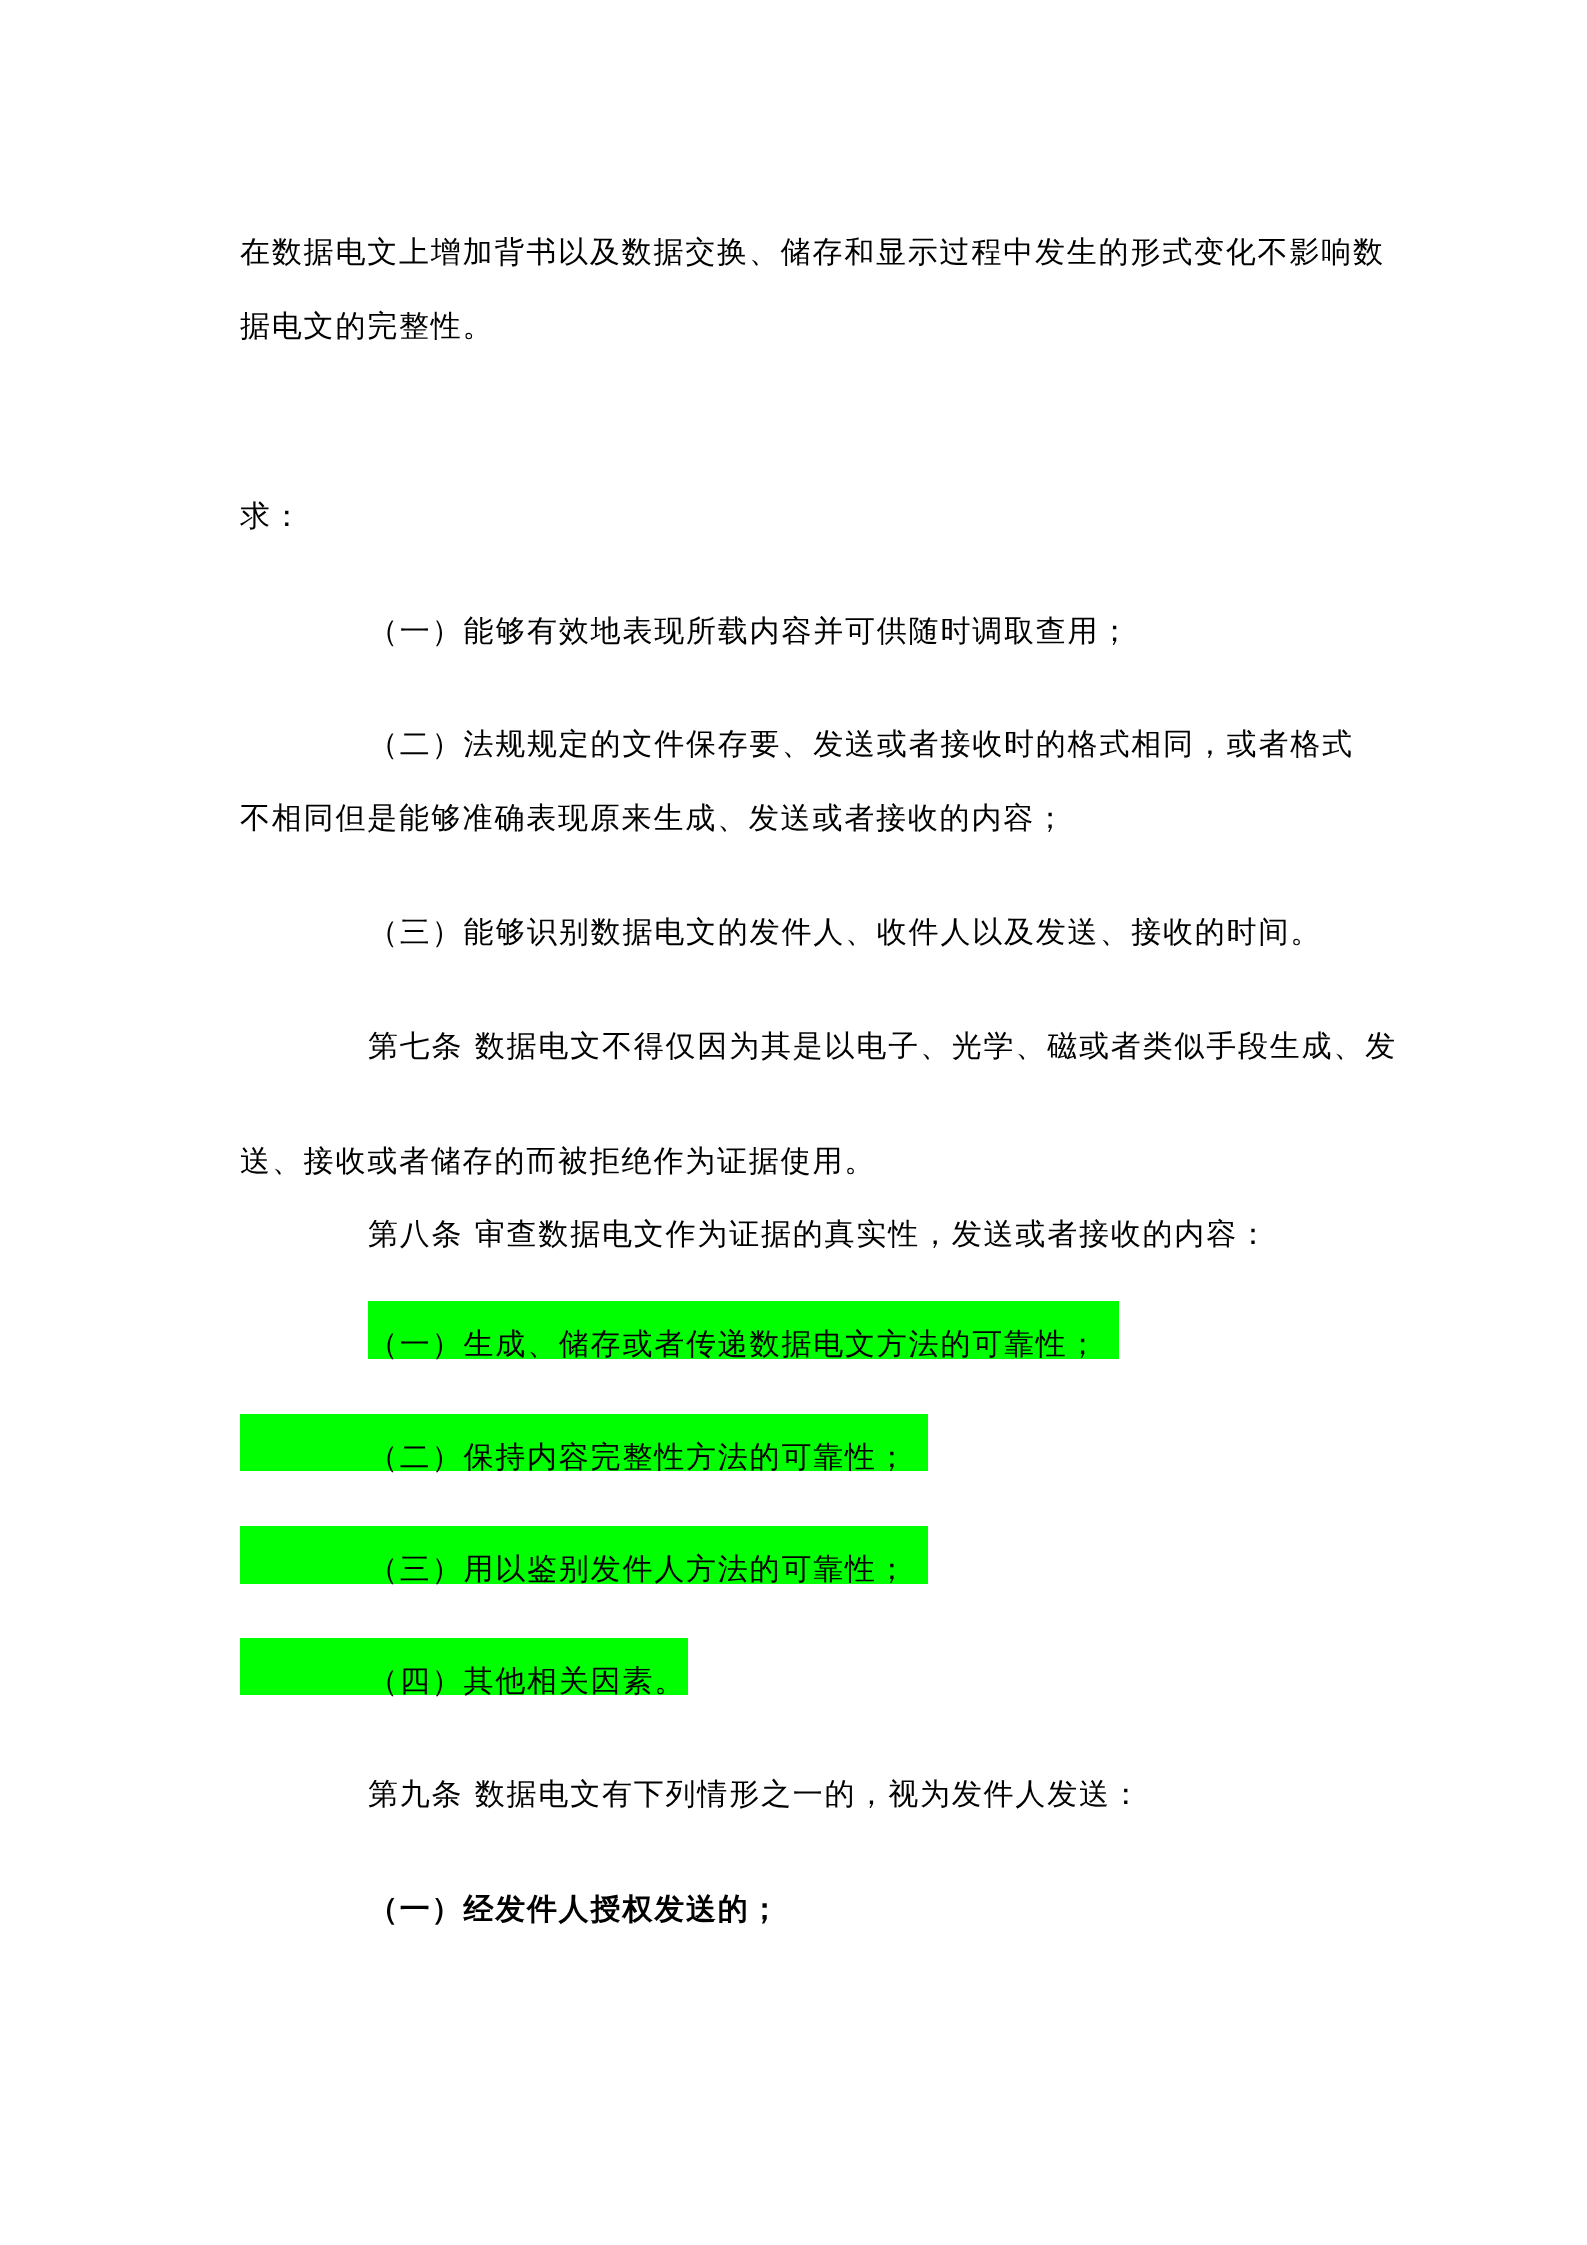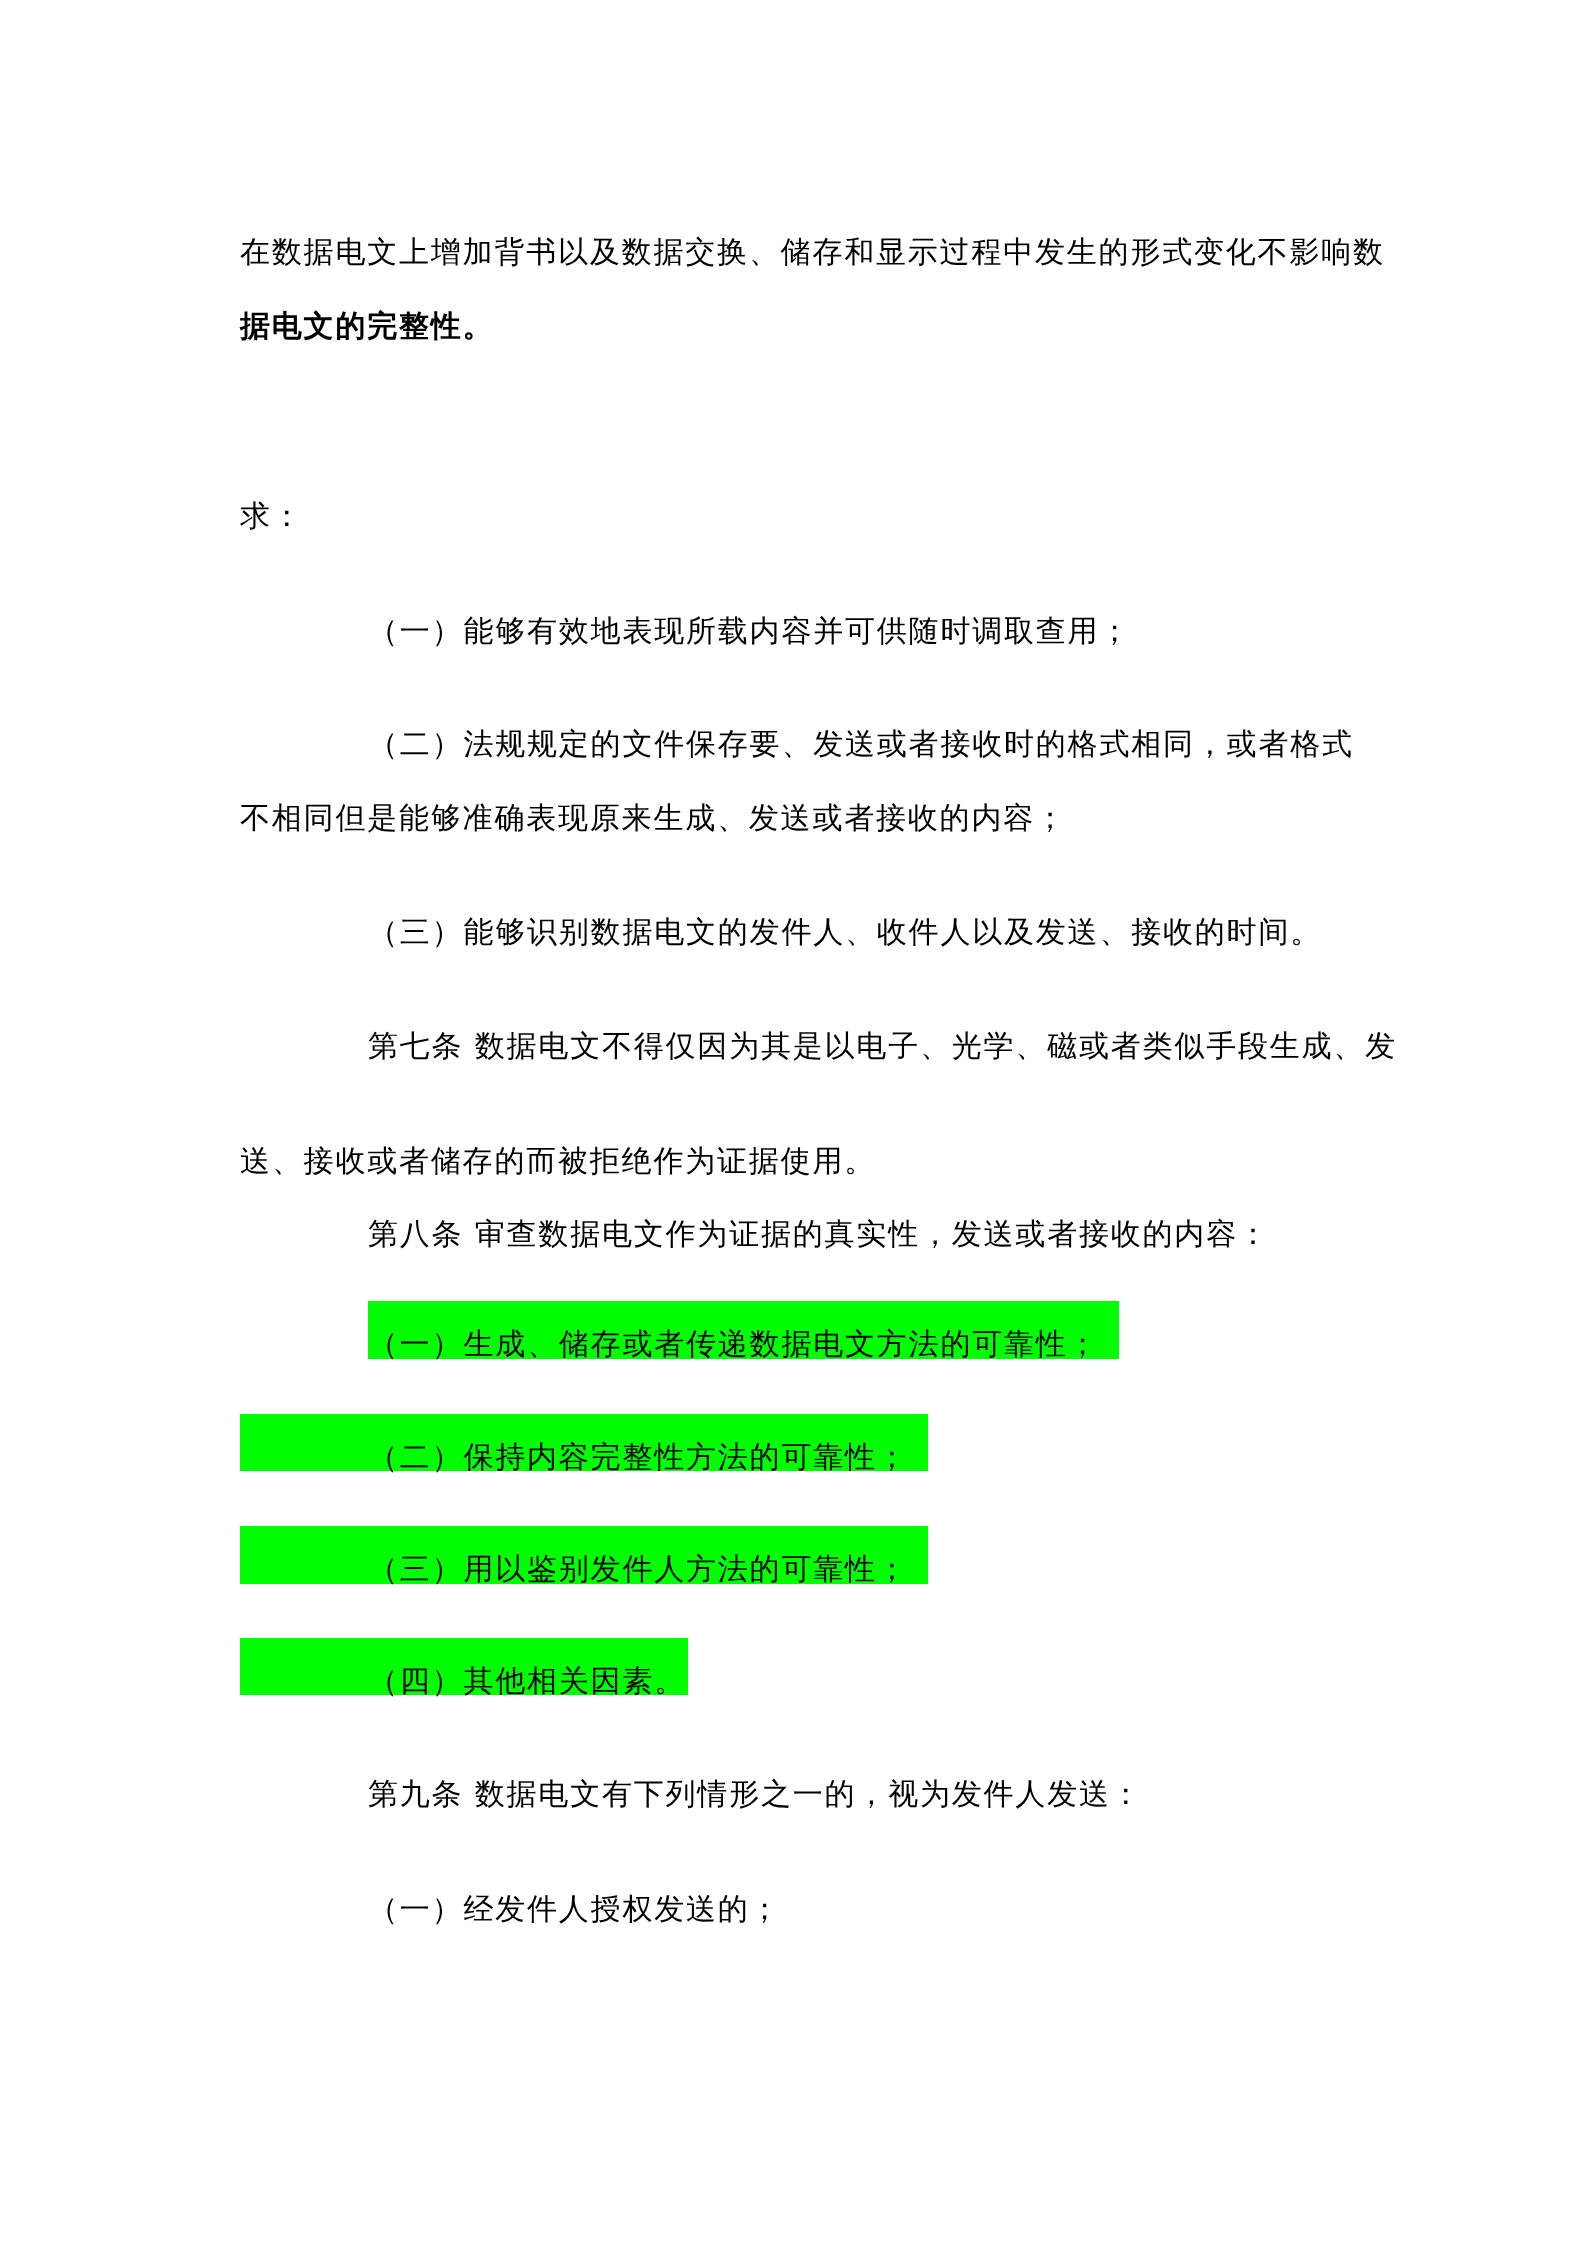--- a/index.html
+++ b/index.html
@@ -14,28 +14,28 @@
 </head>
 <body>
 
 <div class="page">
   <div class="hl" style="left:368px;top:1301px;width:751px;height:58px;"></div>
   <div class="hl" style="left:240px;top:1414px;width:688px;height:57px;"></div>
   <div class="hl" style="left:240px;top:1526px;width:688px;height:58px;"></div>
   <div class="hl" style="left:240px;top:1638px;width:448px;height:57px;"></div>
 
   <div class="line" style="top:232px;">在数据电文上增加背书以及数据交换、储存和显示过程中发生的形式变化不影响数</div>
-  <div class="line" style="top:306px;font-weight:bold;">据电文的完整性。</div>
+  <div class="line" style="top:306px;">据电文的完整性。</div>
   <div class="line" style="top:496px;">求：</div>
   <div class="line ind" style="top:611px;">（一）能够有效地表现所载内容并可供随时调取查用；</div>
   <div class="line ind" style="top:724px;">（二）法规规定的文件保存要、发送或者接收时的格式相同，或者格式</div>
   <div class="line ind" style="top:912px;">（三）能够识别数据电文的发件人、收件人以及发送、接收的时间。</div>
   <div class="line" style="top:798px;">不相同但是能够准确表现原来生成、发送或者接收的内容；</div>
   <div class="line ind" style="top:1026px;">第七条  数据电文不得仅因为其是以电子、光学、磁或者类似手段生成、发</div>
   <div class="line" style="top:1101px;margin-top:40px;">送、接收或者储存的而被拒绝作为证据使用。</div>
   <div class="line ind" style="top:1214px;">第八条  审查数据电文作为证据的真实性，发送或者接收的内容：</div>
   <div class="line ind" style="top:1324px;">（一）生成、储存或者传递数据电文方法的可靠性；</div>
   <div class="line ind" style="top:1437px;">（二）保持内容完整性方法的可靠性；</div>
   <div class="line ind" style="top:1549px;">（三）用以鉴别发件人方法的可靠性；</div>
   <div class="line ind" style="top:1661px;text-align:right;">（四）其他相关因素。</div>
   <div class="line ind" style="top:1774px;">第九条  数据电文有下列情形之一的，视为发件人发送：</div>
-  <div class="line ind" style="top:1889px;">（一）经发件人授权发送的；</div>
+  <div class="line ind" style="top:1889px;font-weight:bold;">（一）经发件人授权发送的；</div>
 </div>
 
 </body></html>

